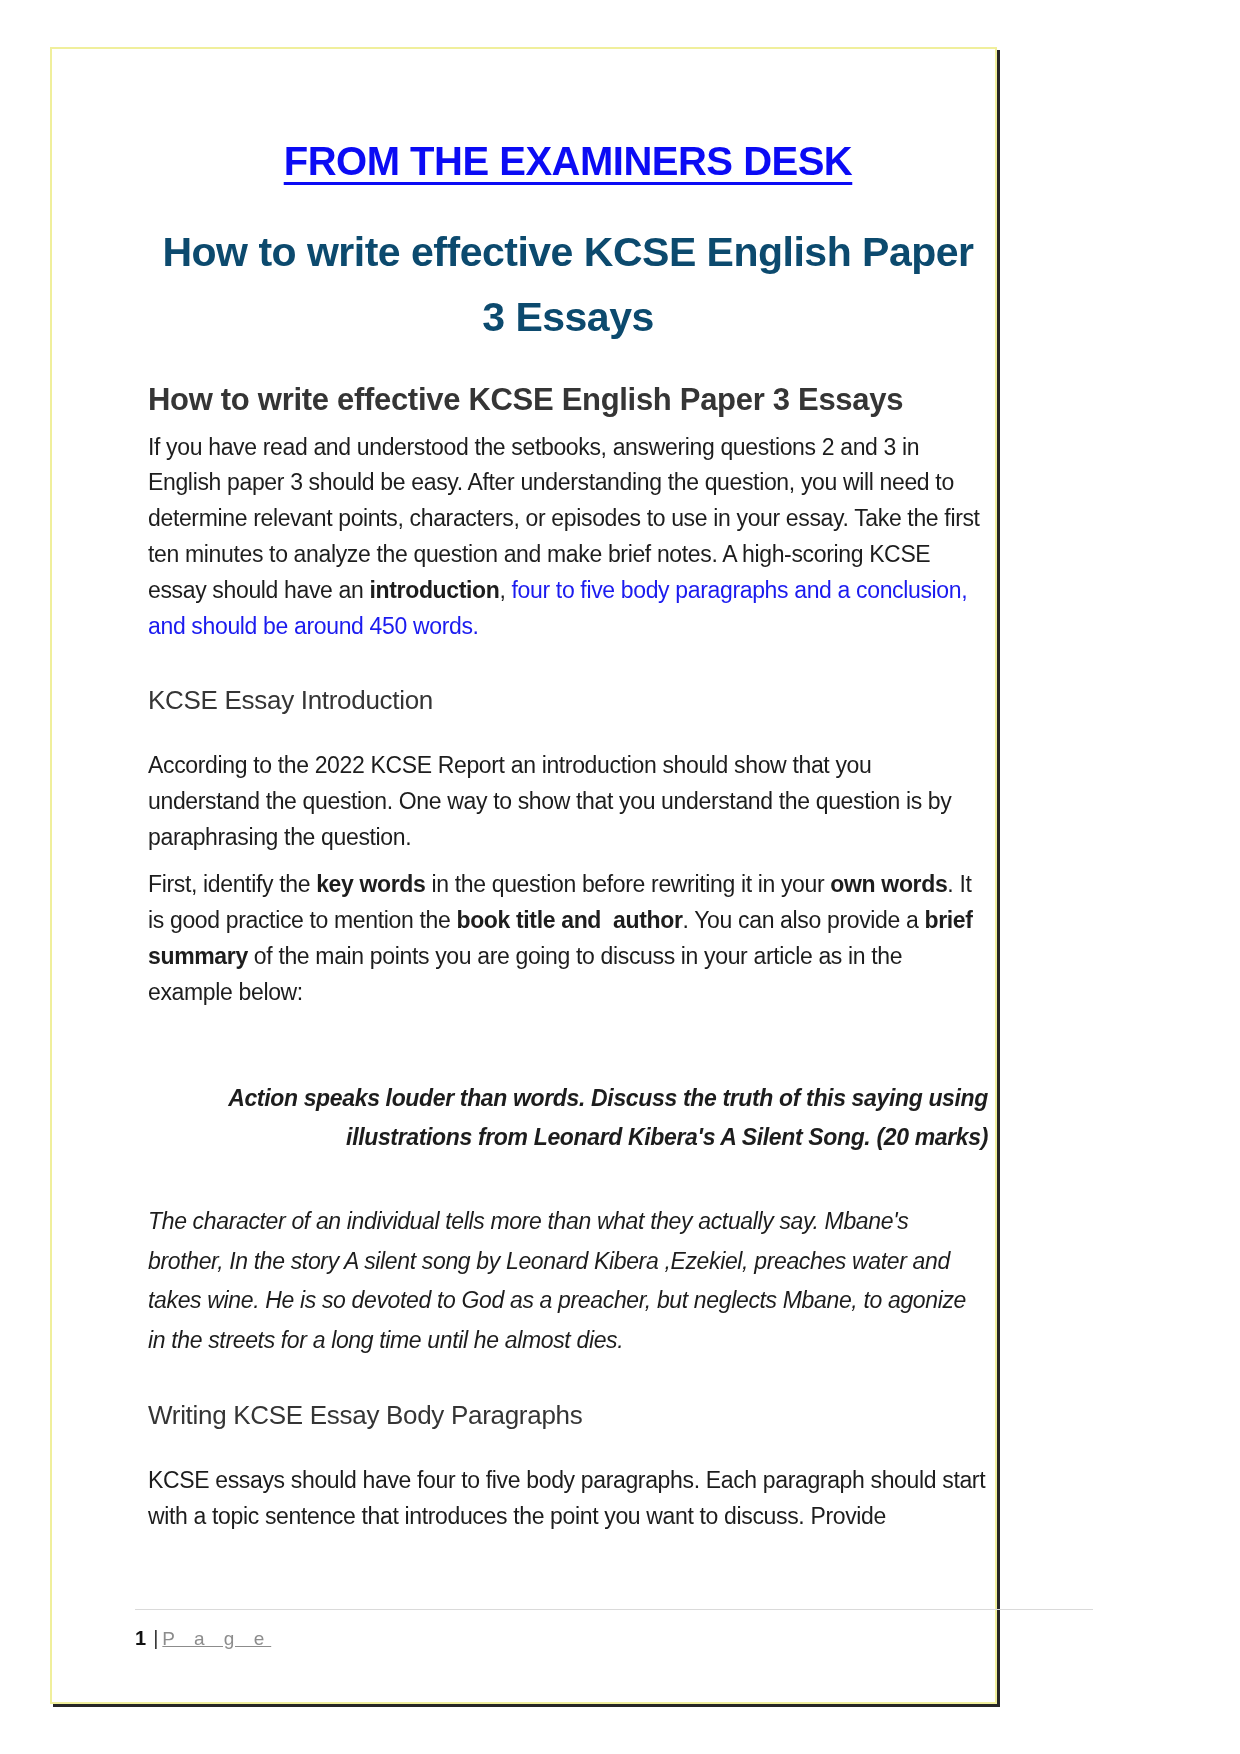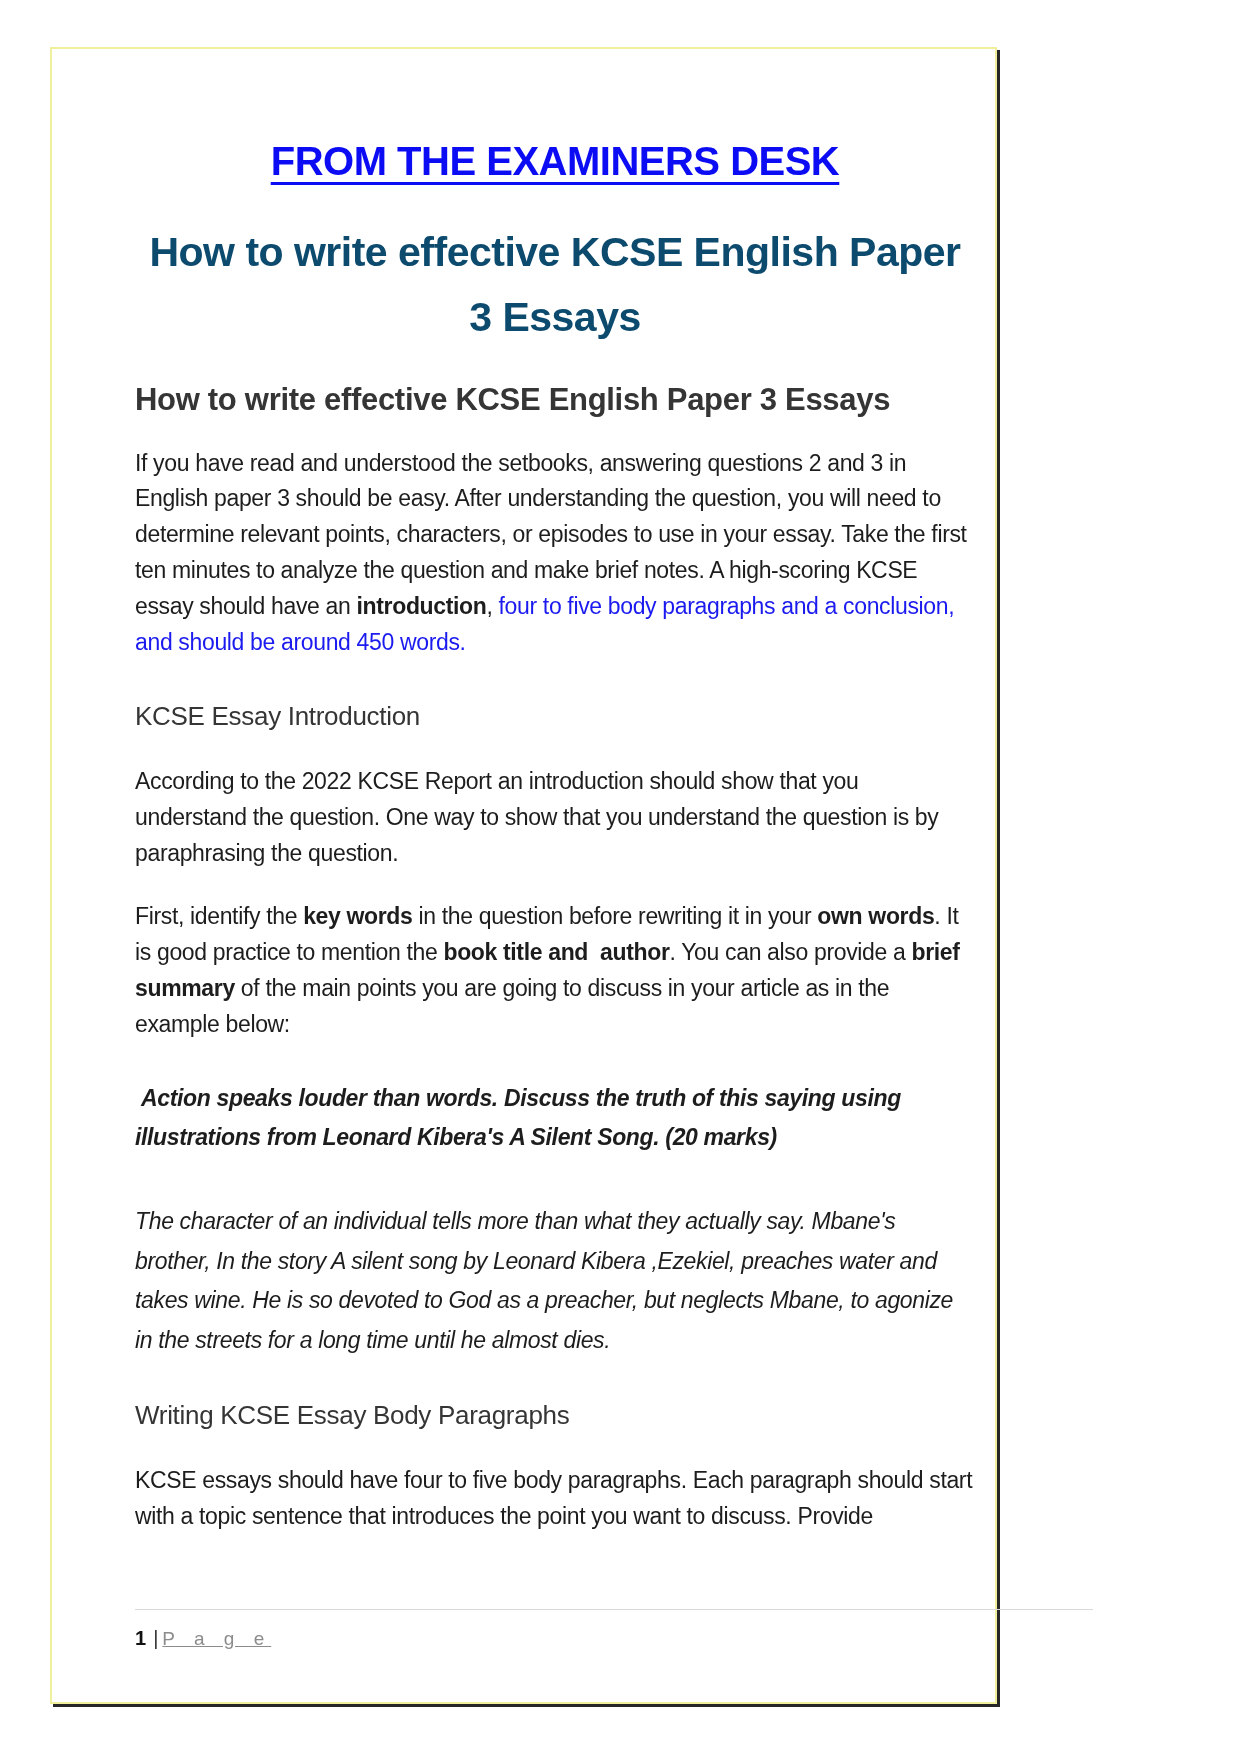--- a/index.html
+++ b/index.html
@@ -17,20 +17,21 @@
   body{
     width:1240px;height:1754px;position:relative;
     font-family:"Liberation Sans",sans-serif;
     color:var(--text);
   }
   .page{
     position:absolute;left:50px;top:47px;width:947px;height:1657px;
     background:#ffffff;
     border:2px solid var(--border-yellow);
     box-shadow:3px 3px 0 0 var(--shadow);
+    padding-left:13px;
   }
   .content{
     padding:90px 0 0 83px;
     width:923px; 
   }
   .text-col{width:840px;}
   .banner{
     width:840px;
     text-align:center;
     font-size:40px;
@@ -55,43 +56,44 @@
   .sub-title{
     width:840px;
     margin-top:32px;
     font-size:31px;
     font-weight:700;
     letter-spacing:-0.3px;
     color:var(--heading);
   }
   p.body{
     width:840px;
-    margin-top:28px;
+    margin-top:12px;
     font-size:23px;
     letter-spacing:-0.35px;
     line-height:1.56;
     color:var(--text);
     white-space:pre-wrap;
   }
   .seg-bold{font-weight:700;}
   .seg-blue{color:var(--link-blue);}
   h4.section{
     width:840px;
     margin-top:40px;
     font-size:26px;
     font-weight:400;
     letter-spacing:-0.3px;
     color:var(--heading);
   }
   h4.section + p.body{margin-top:32px;}
   p.example-q{
     font-weight:700;
     font-style:italic;
-    margin-top:36px;
+    margin-top:68px;
     line-height:1.72;
+    text-align:right;
   }
   p.example-a{
     font-style:italic;
     margin-top:44px;
     line-height:1.72;
   }
   .footer{
     position:absolute;
     left:83px;
     bottom:52px;

